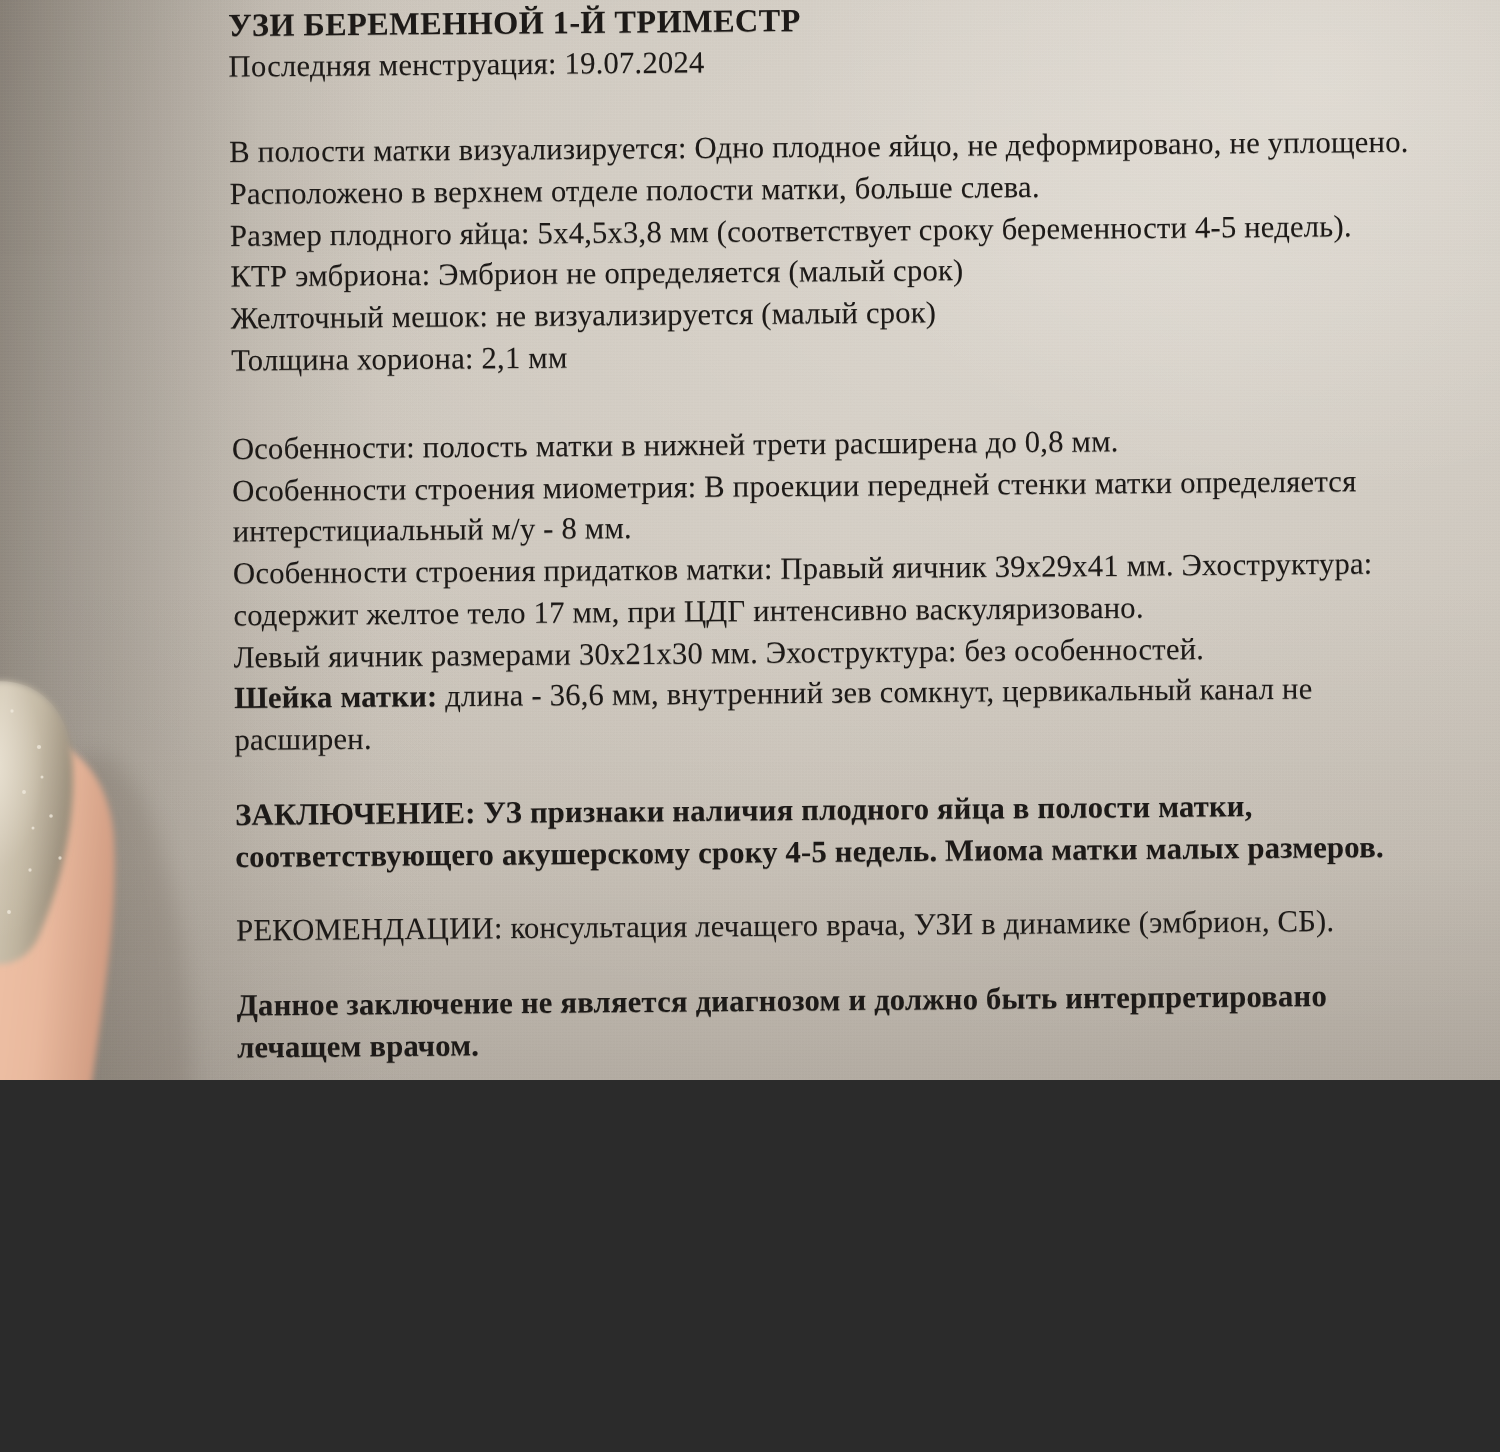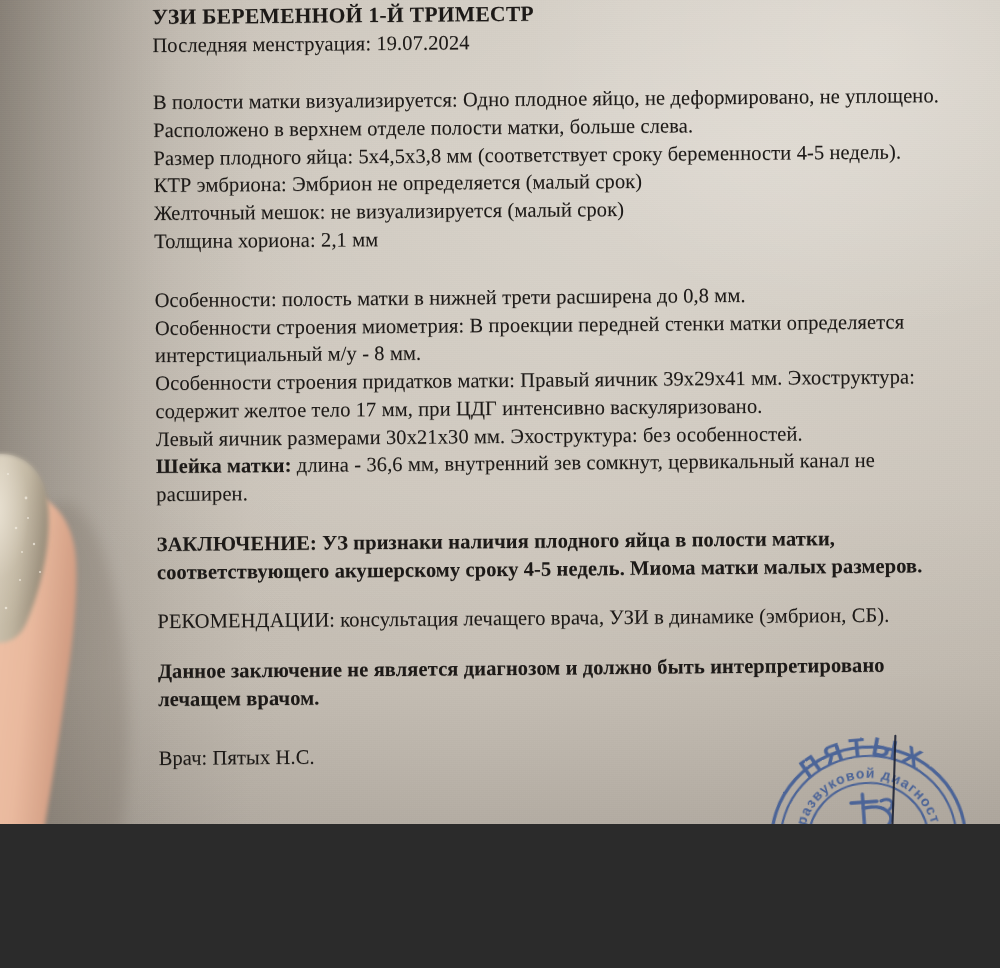--- a/index.html
+++ b/index.html
@@ -9,21 +9,21 @@
     background: #2b2b2b;
   }
   body {
     font-family: "Liberation Serif", "DejaVu Serif", serif;
   }
 
   
   .photo {
     position: relative;
     width: 1000px;
-    height: 824px;
+    height: 720px;
     overflow: hidden;
     background: #b9b2a7;
   }
 
   
   .paper {
     position: absolute;
     left: -40px;
     top: -30px;
     width: 1090px;

